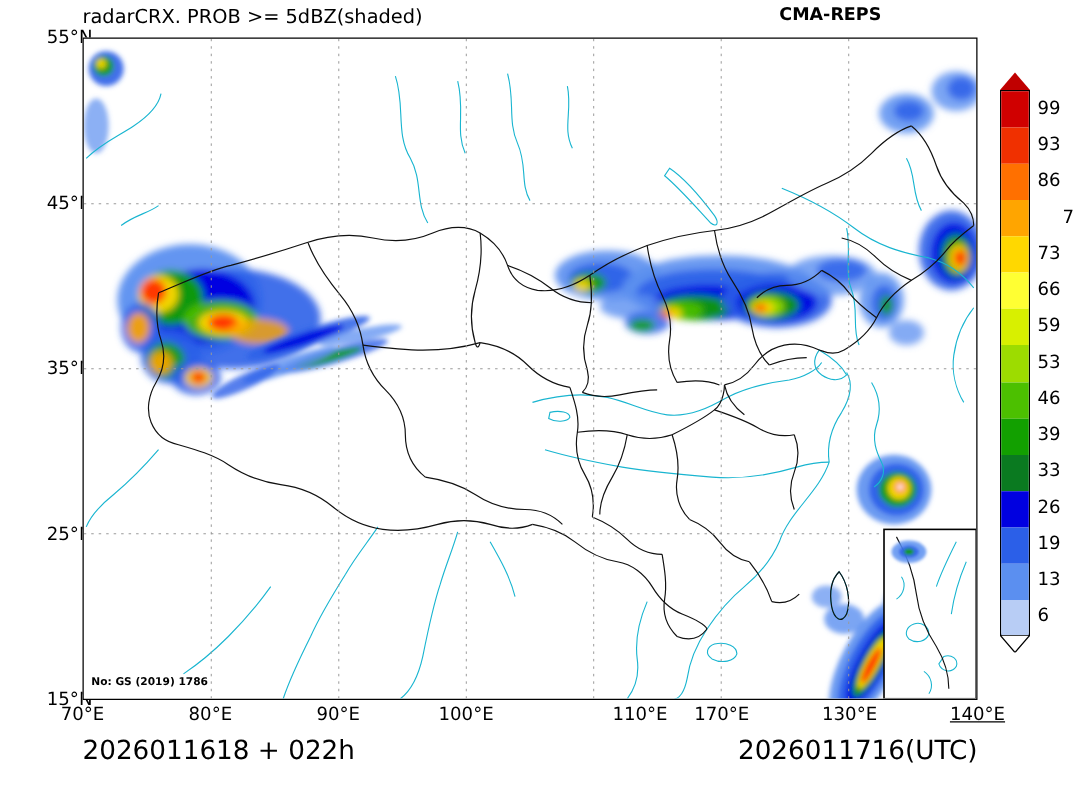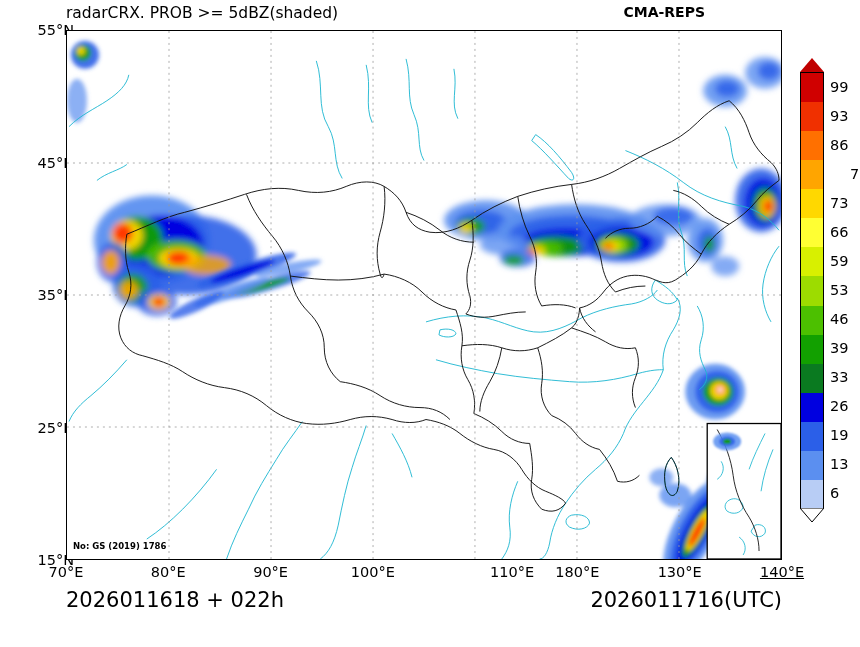--- a/index.html
+++ b/index.html
@@ -165,21 +165,21 @@
   <div class="ytick" style="top:162.5px;">45°N</div>
   <div class="ytick" style="top:295px;">35°N</div>
   <div class="ytick" style="top:427.5px;">25°N</div>
   <div class="ytick" style="top:560px;">15°N</div>
 
   <div class="xtick" style="left:66px;">70°E</div>
   <div class="xtick" style="left:168.3px;">80°E</div>
   <div class="xtick" style="left:270.6px;">90°E</div>
   <div class="xtick" style="left:372.9px;">100°E</div>
   <div class="xtick" style="left:484px;margin-left:28px;">110°E</div>
-  <div class="xtick" style="left:577.4px;">180°E</div>
+  <div class="xtick" style="left:577.4px;">170°E</div>
   <div class="xtick" style="left:679.7px;">130°E</div>
   <div class="xtick" style="left:782px;text-decoration:underline;">140°E</div>
 
   <div class="map-frame">
     <svg class="map-canvas" viewBox="0 0 716 530" preserveAspectRatio="none">
       <defs>
         <clipPath id="mapclip">
             <rect x="0" y="0" width="716" height="530"></rect>
           </clipPath>
         <filter id="blurSoft" x="-30%" y="-30%" width="160%" height="160%">

